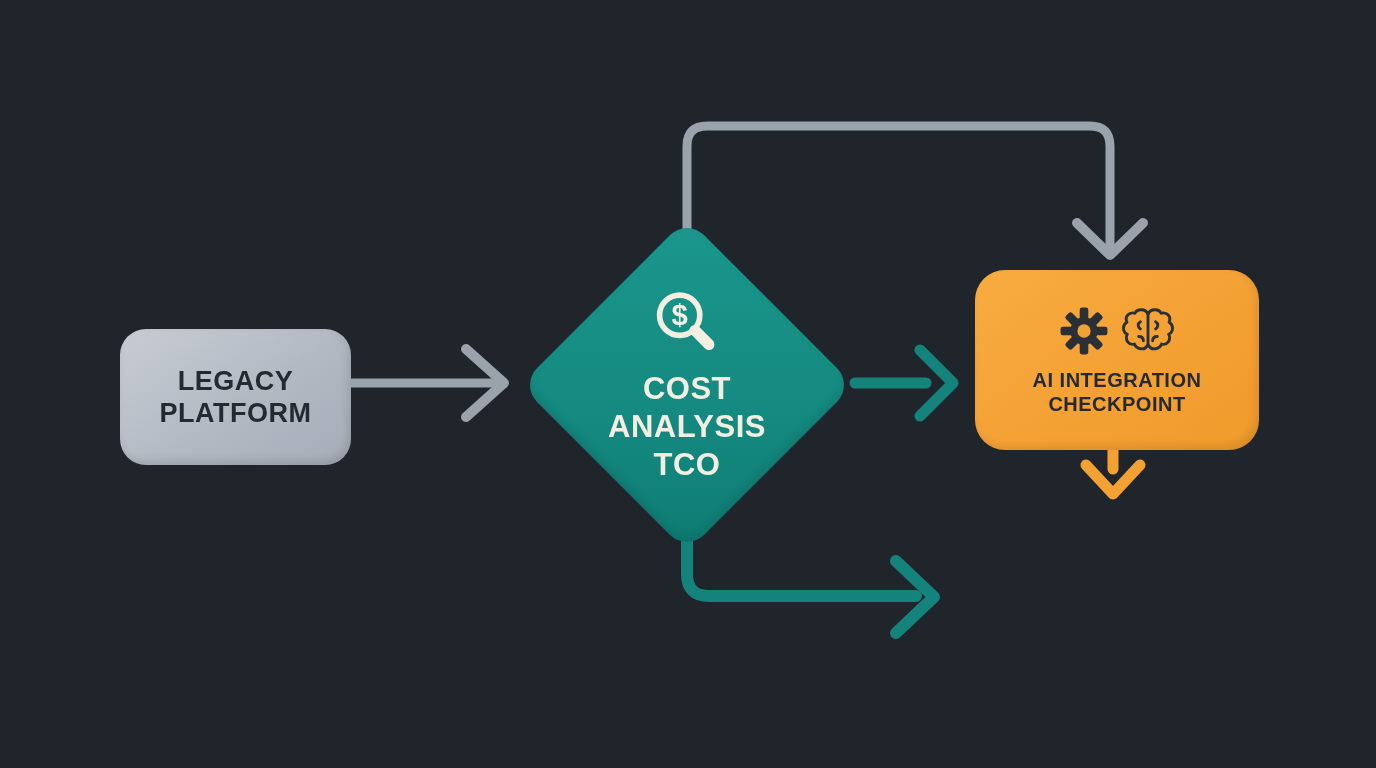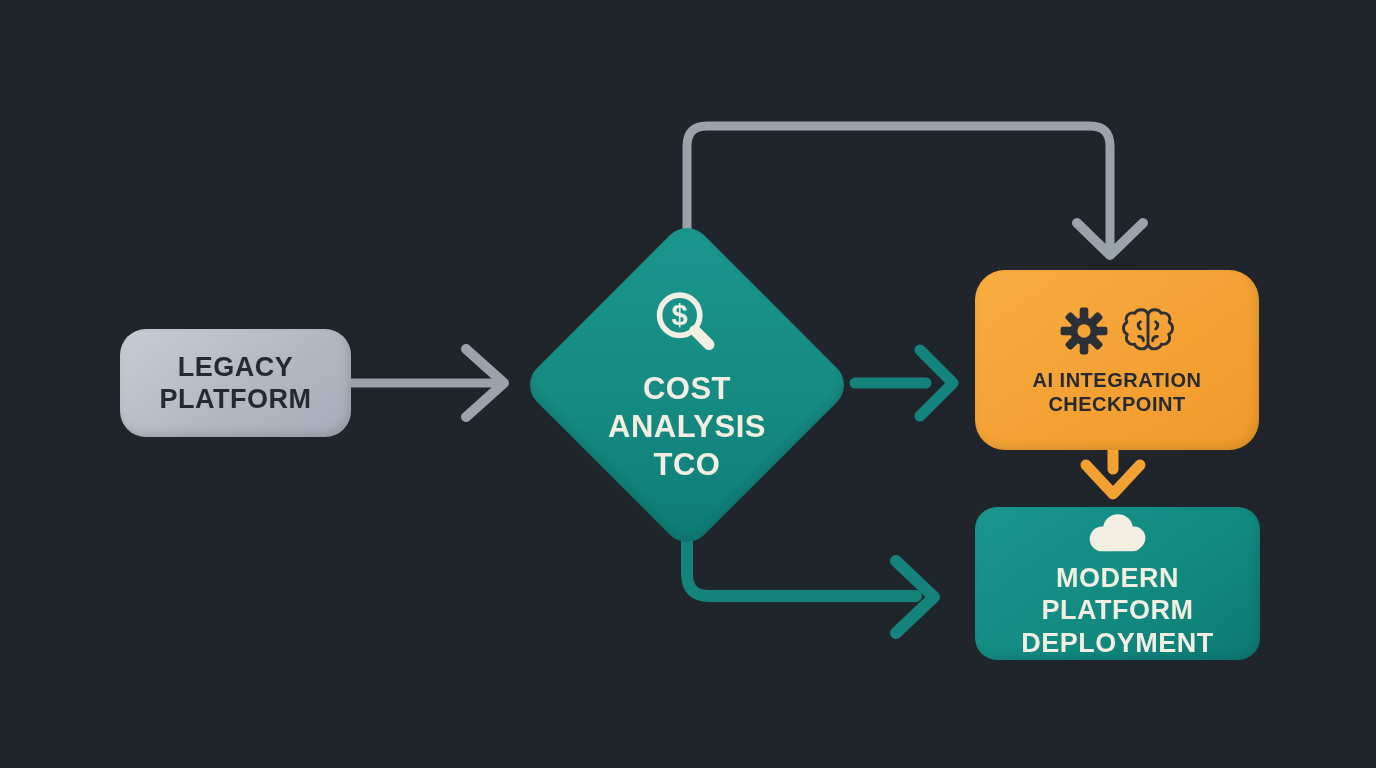--- a/index.html
+++ b/index.html
@@ -12,21 +12,21 @@
   }
   svg.edges{position:absolute;left:0;top:0;}
   .node{
     position:absolute;
     display:flex;flex-direction:column;align-items:center;justify-content:center;
     text-align:center;
     font-weight:700;
   }
   .node .label{line-height:1.2;letter-spacing:.5px;}
   .node-legacy{
-    left:120px;top:329px;width:231px;height:108px;border-radius:26px;
+    left:120px;top:329px;width:231px;height:136px;border-radius:26px;
     background:linear-gradient(145deg,#c7ccd4 0%,#b3b9c3 55%,#a6adb8 100%);
     color:var(--dark_text,#252a32);
     box-shadow:inset -3px -4px 8px rgba(0,0,0,.12);
   }
   .node-legacy .label{font-size:27px;max-width:190px;}
   .diamond{
     position:absolute;left:569px;top:267px;width:236px;height:236px;
     transform:rotate(45deg);border-radius:24px;
     background:linear-gradient(135deg,#1b978d 0%, var(--teal,#14897f) 60%, #0e7c74 100%);
     box-shadow:inset -4px -4px 10px rgba(0,0,0,.10);
@@ -130,27 +130,14 @@
           <path d="M23 21 C19.5 23 19.5 27.5 23 29.5"></path>
           <path d="M41 21 C44.5 23 44.5 27.5 41 29.5"></path>
           <path d="M21 38.5 C24.5 38.5 26.5 40.5 26.5 43.5"></path>
           <path d="M43 38.5 C39.5 38.5 37.5 40.5 37.5 43.5"></path>
         </svg>
       </span>
     </div>
     <div class="label">AI INTEGRATION CHECKPOINT</div>
   </div>
 
-  <div class="node node-deployment">
-    <span class="icon">
-      <svg width="72" height="46" viewBox="0 0 80 52">
-        <g style="fill:var(--cream,#f2eee1)">
-          <circle cx="22" cy="35" r="14"></circle>
-          <circle cx="40" cy="24" r="17"></circle>
-          <circle cx="58" cy="34" r="13"></circle>
-          <rect x="15" y="29" width="52" height="20" rx="10"></rect>
-        </g>
-      </svg>
-    </span>
-    <div class="label">MODERN PLATFORM DEPLOYMENT</div>
-  </div>
 
 </div>
 
 </body></html>

